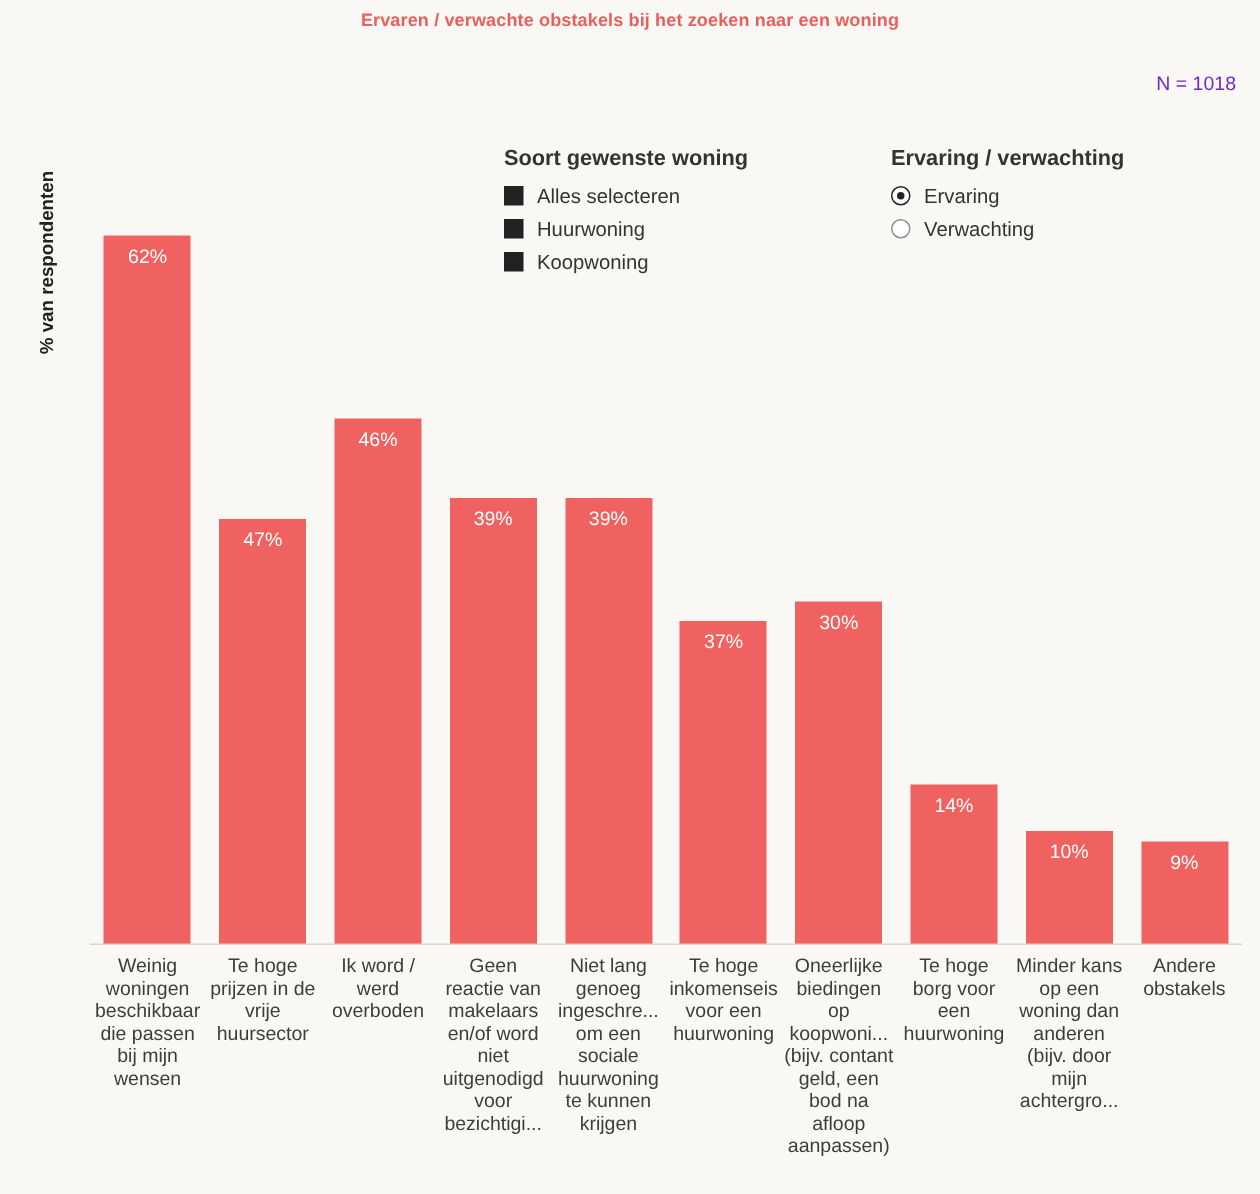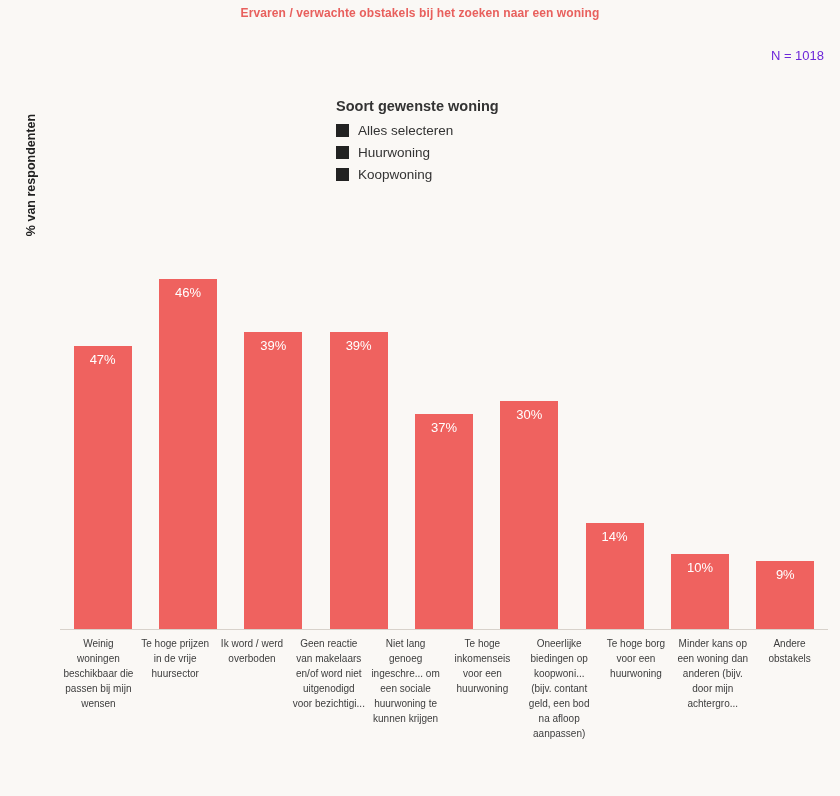--- a/index.html
+++ b/index.html
@@ -158,21 +158,21 @@
     position: absolute;
     left: 60px;
     top: 636px;
     width: 768px;
     display: flex;
     align-items: flex-start;
   }
   .xlabel {
     flex: 1 1 0;
     text-align: center;
-    font-size: 10px;
+    font-size: 13px;
     color: #3d3d3d;
     line-height: 15px;
     padding: 0 2px;
     box-sizing: border-box;
     word-wrap: break-word;
   }
 </style>
 </head>
 <body>
 
@@ -191,25 +191,41 @@
     <div class="legend-row">
       <span class="legend-swatch"></span>
       <span>Huurwoning</span>
     </div>
     <div class="legend-row">
       <span class="legend-swatch"></span>
       <span>Koopwoning</span>
     </div>
   </div>
 
+  <div class="legend-block" style="left:594px; top:98px;">
+    <div class="legend-title">Ervaring / verwachting</div>
+    <div class="legend-row">
+      <span class="radio checked"></span>
+      <span>Ervaring</span>
+    </div>
+    <div class="legend-row">
+      <span class="radio"></span>
+      <span>Verwachting</span>
+    </div>
+  </div>
 
   <div class="ylabel">% van respondenten</div>
 
   <div class="plot">
     <div class="bars">
+      <div class="bar-slot">
+        <div class="bar" style="height:473px">
+          <span class="bar-value">62%</span>
+        </div>
+      </div>
       <div class="bar-slot">
         <div class="bar" style="height:284px">
           <span class="bar-value">47%</span>
         </div>
       </div>
       <div class="bar-slot">
         <div class="bar" style="height:351px">
           <span class="bar-value">46%</span>
         </div>
       </div>

